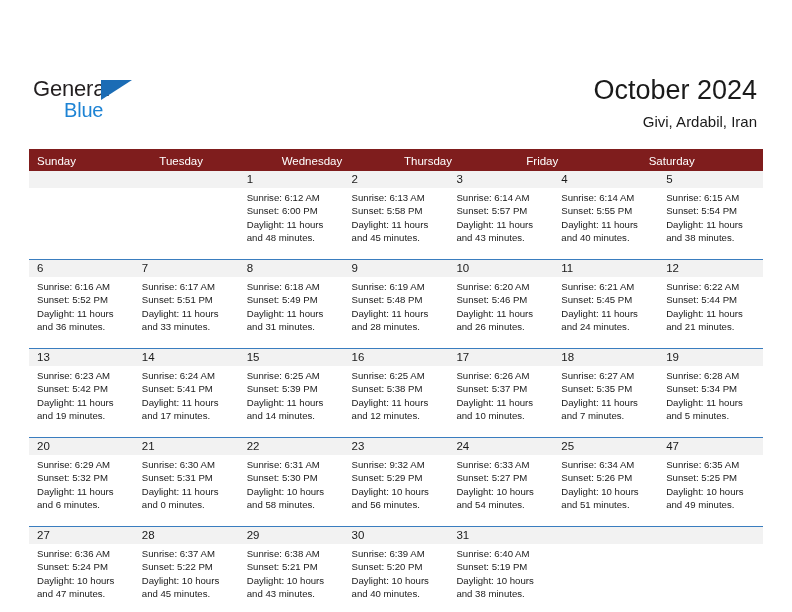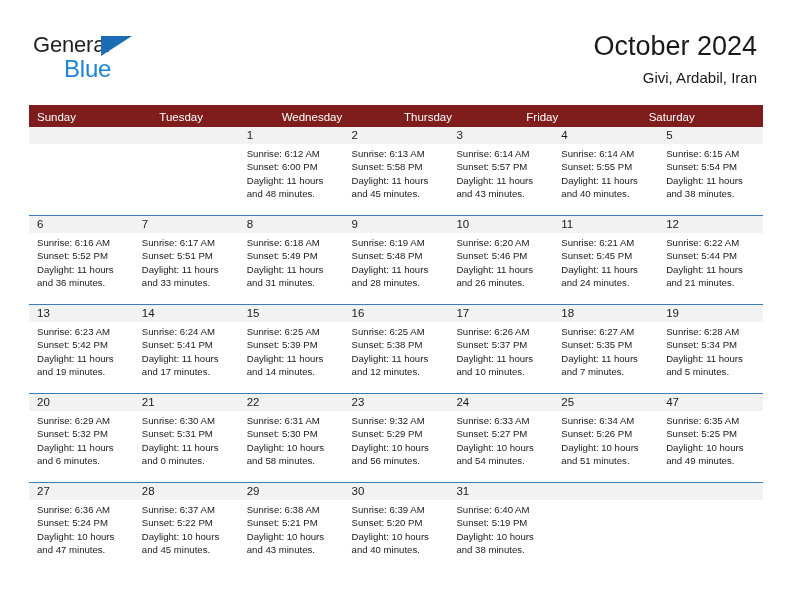--- a/index.html
+++ b/index.html
@@ -12,20 +12,21 @@
     background: #ffffff;
     font-family: "Liberation Sans", sans-serif;
     color: #1a1a1a;
     overflow: hidden;
   }
   .page {
     position: relative;
     width: 792px;
     height: 434px;
     box-sizing: border-box;
+    margin-top: 44px;
   }
 
   
   .header {
     position: absolute;
     left: 0;
     top: 0;
     width: 792px;
     height: 100px;
   }
@@ -51,21 +52,21 @@
     top: 4px;
     width: 0;
     height: 0;
     border-left: 31px solid #1b6cb5;
     border-bottom: 20px solid transparent;
   }
   .logo-blue {
     position: absolute;
     left: 31px;
     top: 23px;
-    font-size: 24px;
+    font-size: 20px;
     letter-spacing: -0.2px;
     color: #1d83d4;
     font-family: "Liberation Sans", sans-serif;
   }
   .title-block {
     position: absolute;
     right: 35px;
     top: 30px;
     text-align: right;
   }

